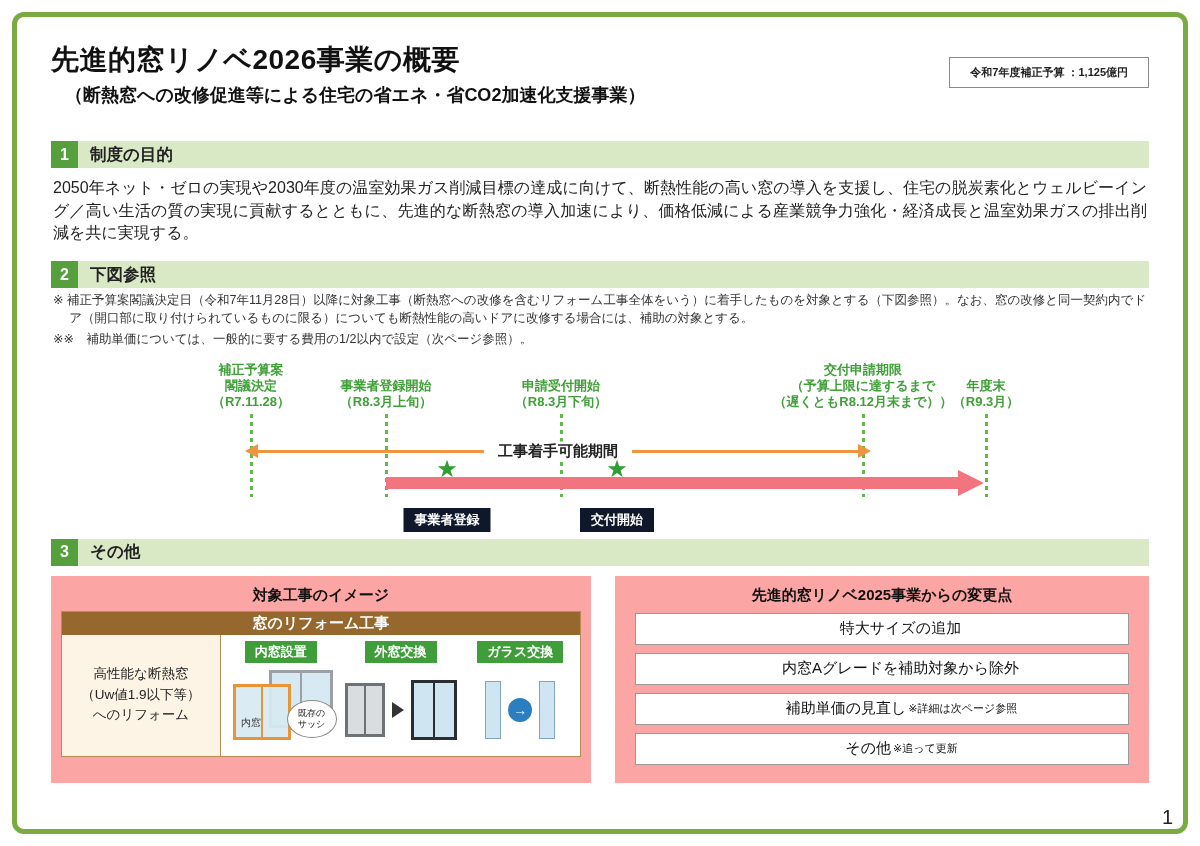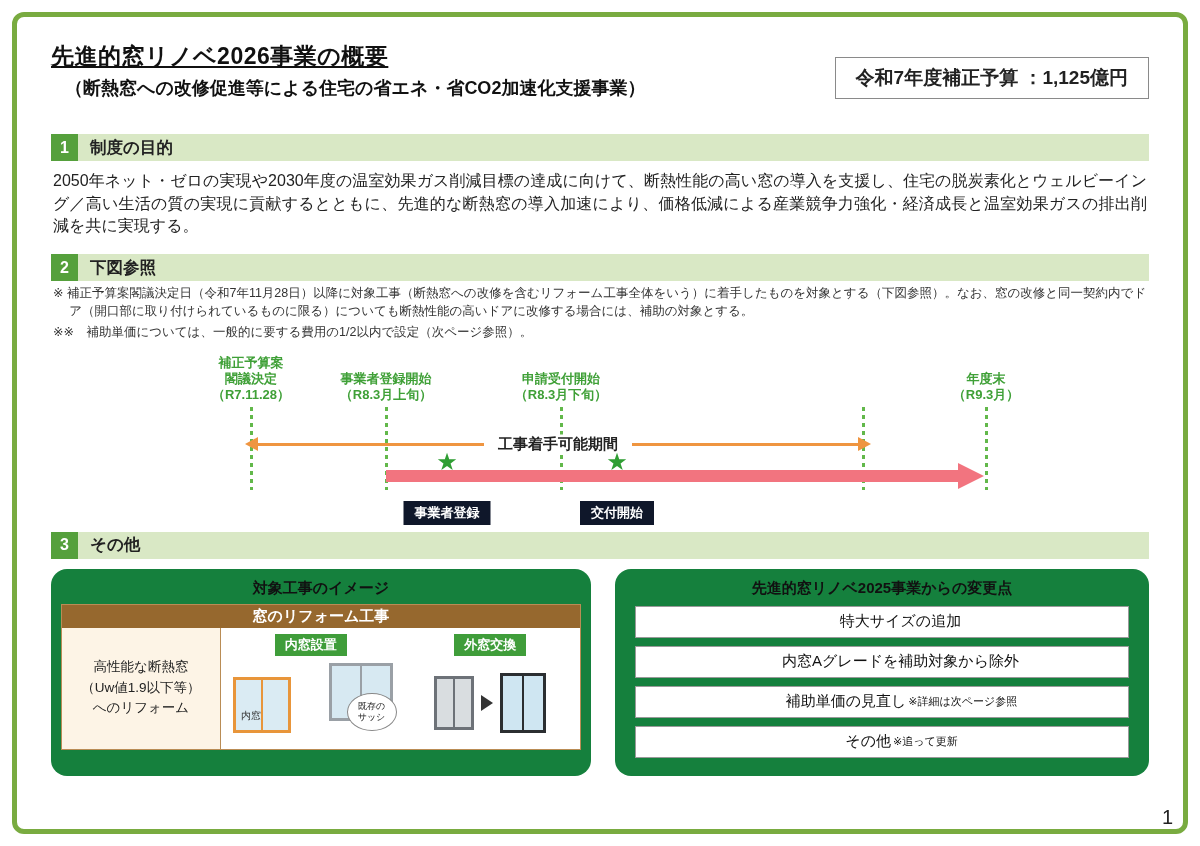--- a/index.html
+++ b/index.html
@@ -6,25 +6,25 @@
   .page {
     position:relative; width:1200px; height:846px; background:#fff;
     font-family:"Liberation Sans","DejaVu Sans",sans-serif; color:#222;
   }
   .frame {
     position:absolute; inset:12px; border:5px solid #79ab40; border-radius:12px;
     padding:24px 34px 16px; box-sizing:border-box; overflow:hidden; background:#fff;
   }
   
   .top { display:flex; justify-content:space-between; align-items:flex-start; margin-bottom:18px; }
-  .title-main { margin:0; font-size:23px; font-weight:bold; color:#111; letter-spacing:.5px;text-decoration:underline; }
+  .title-main { margin:0; font-size:28px; font-weight:bold; color:#111; letter-spacing:.5px; }
   .title-sub { margin:4px 0 16px 14px; font-size:18px; font-weight:bold; color:#111; }
   .budget-box {
     margin-top:16px; border:1.5px solid #8a8a8a; padding:7px 20px;
-    font-size:19px; font-weight:bold; color:#222; white-space:nowrap;
+    font-size:11px; font-weight:bold; color:#222; white-space:nowrap;
   }
   
   .sec-head { display:flex; align-items:stretch; height:27px; margin-top:16px; }
   .sec-num {
     width:27px; background:#55a03c; color:#fff; font-weight:bold; font-size:16px;
     display:flex; align-items:center; justify-content:center; flex:0 0 27px;
   }
   .sec-title {
     flex:1; background:#d9e8c5; display:flex; align-items:center;
     padding-left:12px; font-size:16.5px; font-weight:bold; color:#222;
@@ -63,21 +63,21 @@
     content:""; position:absolute; right:-26px; top:-7px; width:0; height:0;
     border-top:13px solid transparent; border-bottom:13px solid transparent; border-left:26px solid #f2747f;
   }
   .tl-star { position:absolute; top:106px; transform:translateX(-50%); font-size:24px; color:#2f9e33; line-height:1; }
   .tl-marker {
     position:absolute; top:157px; transform:translateX(-50%); background:#0f172a; color:#fff;
     font-weight:bold; font-size:13px; padding:3px 11px; white-space:nowrap;
   }
   
   .bottom-row { display:flex; gap:24px; margin-top:10px; }
-  .cream-box { background:#15803d; border-radius:16px; box-sizing:border-box; }
+  .cream-box { background:#fca5a5; border-radius:0; box-sizing:border-box; }
   .image-box { width:540px; padding:8px 10px 10px; }
   .change-box { flex:1; padding:8px 14px 10px; }
   .box-title { text-align:center; font-weight:bold; font-size:15px; color:#111; margin:2px 0 6px; }
   .works-table { border:1.5px solid #b98c55; background:#fff; }
   .works-header { background:#96682e; color:#fff; font-weight:bold; text-align:center; font-size:15px; padding:2px 0; }
   .works-body { display:flex; min-height:116px; }
   .works-left {
     width:150px; flex:0 0 150px; background:#fdf4e6; border-right:1.5px solid #b98c55;
     display:flex; align-items:center; justify-content:center; text-align:center;
     font-size:13.5px; line-height:1.55; white-space:pre-line; padding:4px;
@@ -143,20 +143,23 @@
       <p class="note">※※　補助単価については、一般的に要する費用の1/2以内で設定（次ページ参照）。</p>
 
       <div class="timeline">
         <div class="ms-label" style="left:200px">補正予算案
 閣議決定
 （R7.11.28）</div>
         <div class="ms-label" style="left:335px">事業者登録開始
 （R8.3月上旬）</div>
         <div class="ms-label" style="left:510px">申請受付開始
 （R8.3月下旬）</div>
+        <div class="ms-label" style="left:812px">交付申請期限
+（予算上限に達するまで
+（遅くともR8.12月末まで））</div>
         <div class="ms-label" style="left:935px">年度末
 （R9.3月）</div>
 
         <div class="ms-line" style="left:200px"></div>
         <div class="ms-line" style="left:335px"></div>
         <div class="ms-line" style="left:510px"></div>
         <div class="ms-line" style="left:812px"></div>
         <div class="ms-line" style="left:935px"></div>
 
         <div class="orange-arrow">
@@ -203,20 +206,28 @@
 
               <div class="work-col">
                 <span class="work-chip">外窓交換</span>
                 <div class="illus illus-flex">
                   <div class="win2 old"></div>
                   <div class="tri-arrow"></div>
                   <div class="win2 new"></div>
                 </div>
               </div>
 
+              <div class="work-col">
+                <span class="work-chip">ガラス交換</span>
+                <div class="illus illus-flex">
+                  <div class="pane"></div>
+                  <div class="glass-arrow">→</div>
+                  <div class="pane"></div>
+                </div>
+              </div>
             </div>
           </div>
         </div>
 
         <div class="cream-box change-box">
           <div class="box-title">先進的窓リノベ2025事業からの変更点</div>
           <div class="change-row">
             <span>特大サイズの追加</span>
             <span class="change-note"></span>
           </div>

